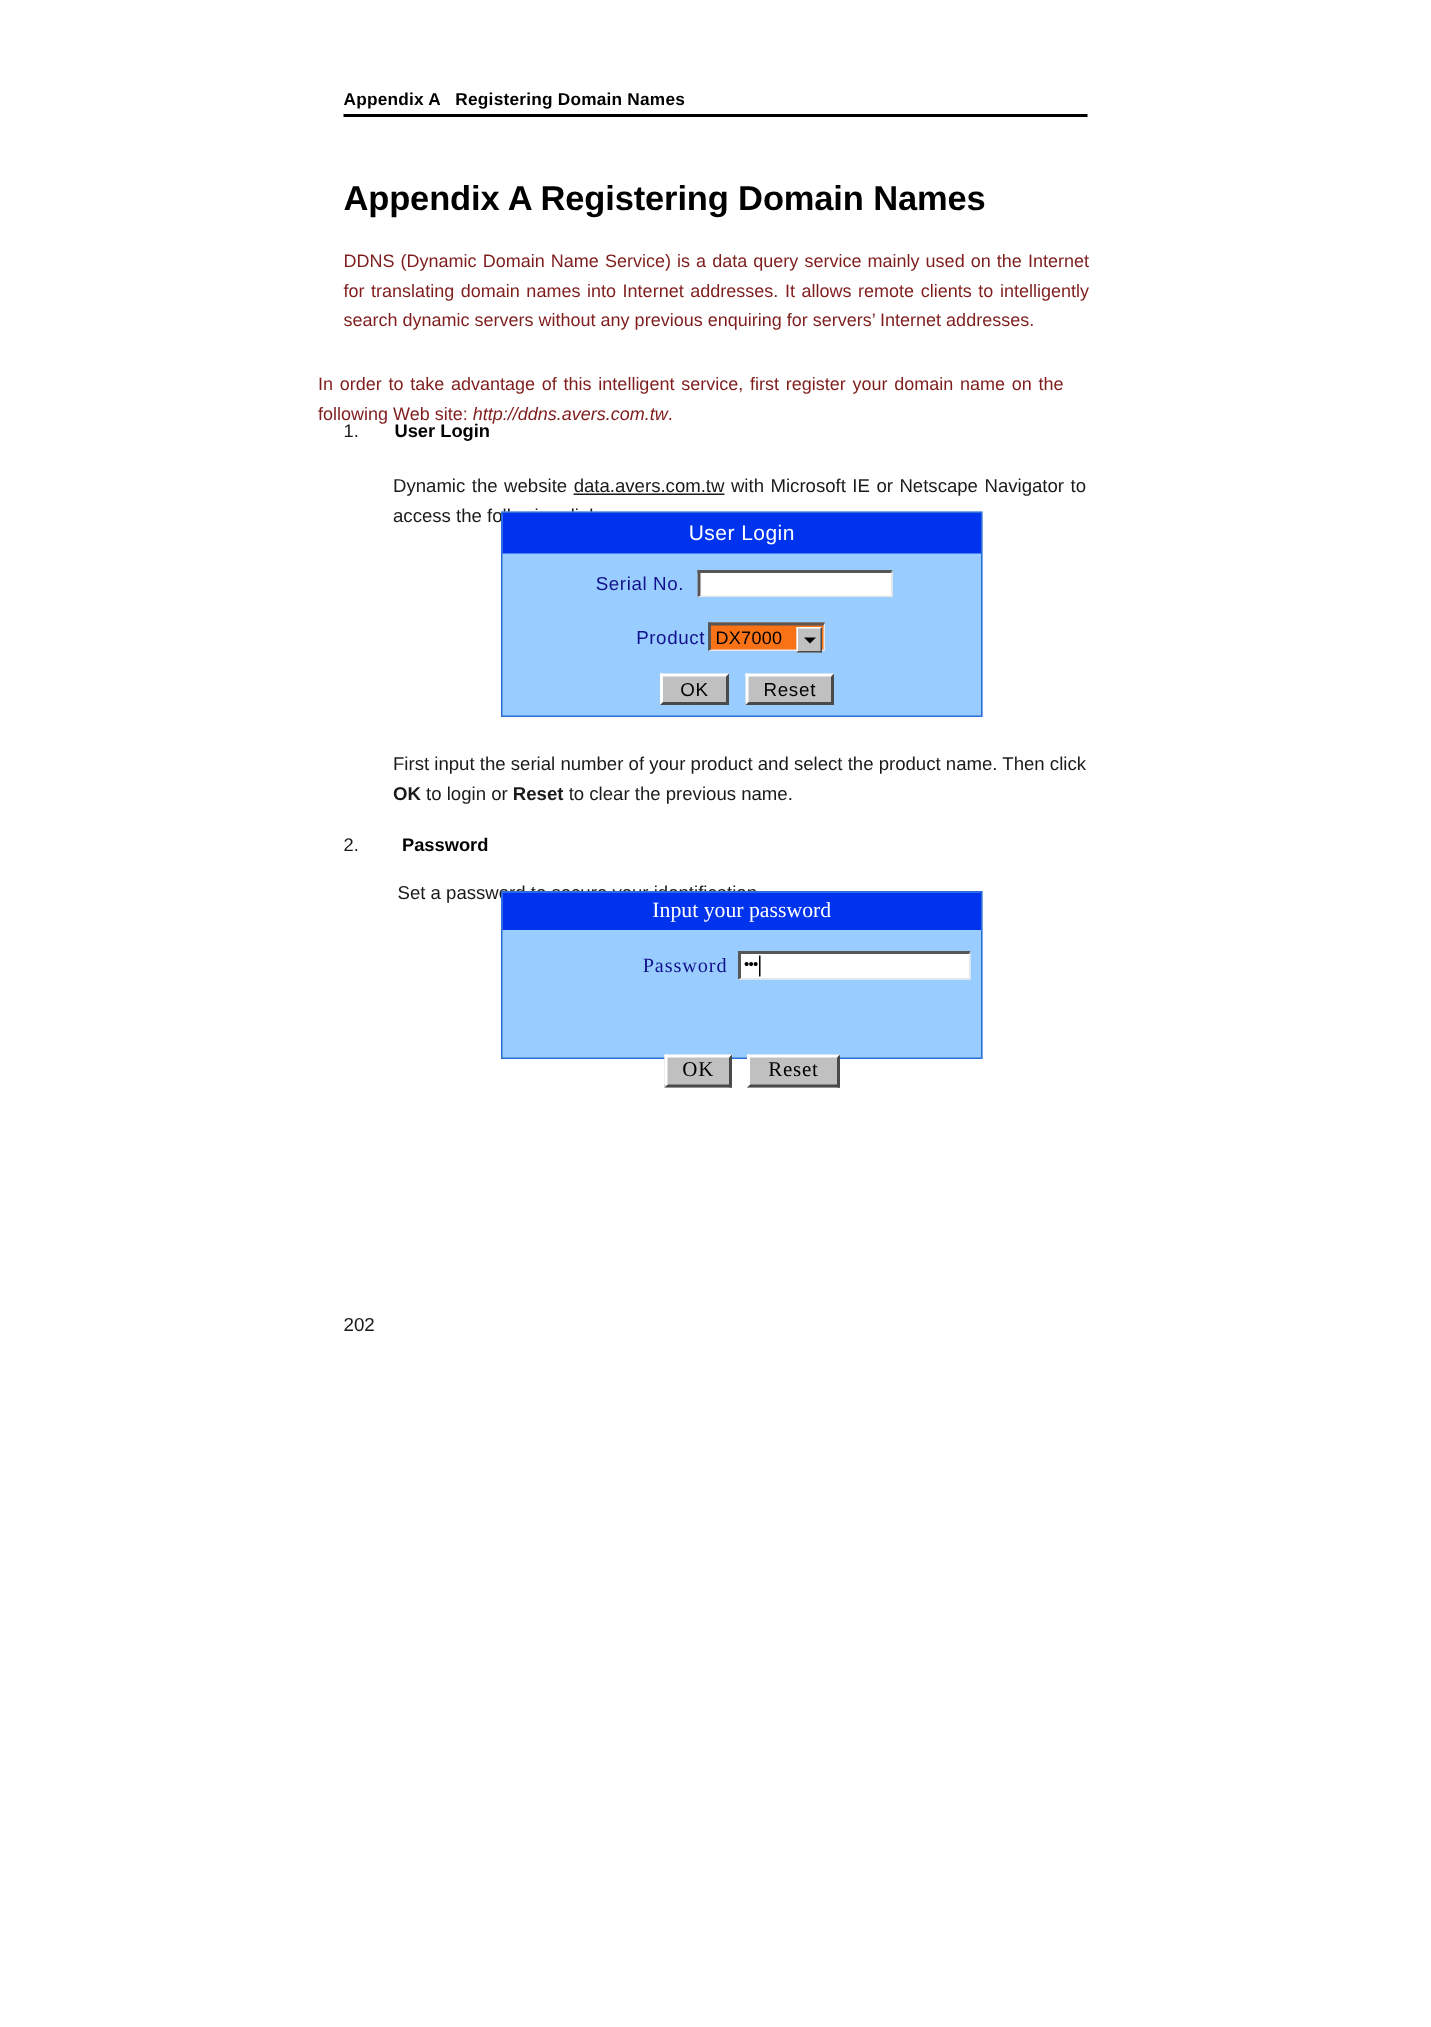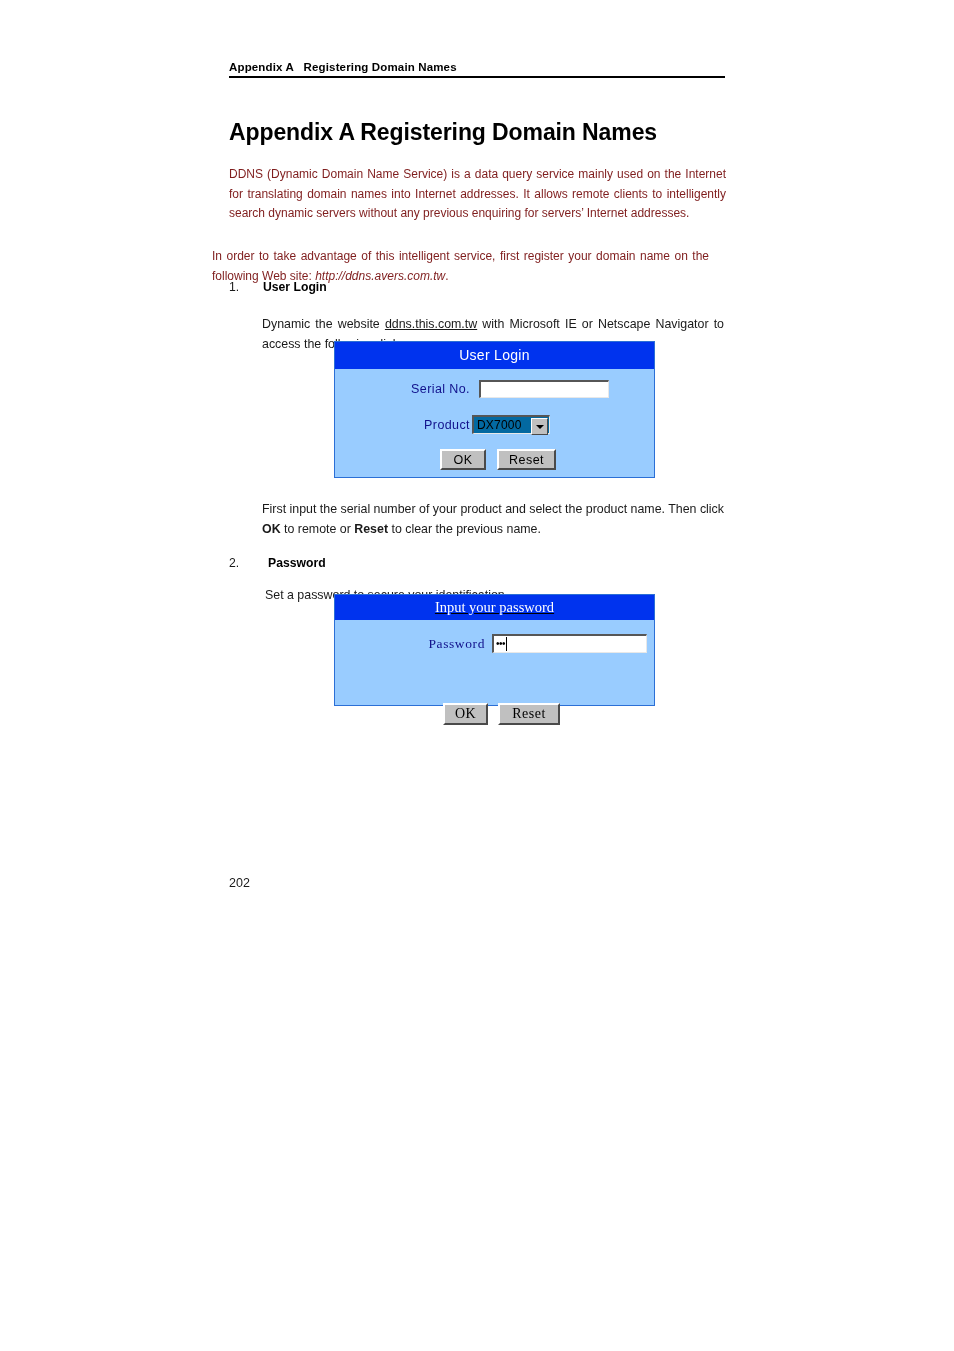--- a/index.html
+++ b/index.html
@@ -114,21 +114,20 @@
     line-height: 27px;
     font-size: 14px;
     letter-spacing: 0.3px;
   }
   .dlg-pass {
     left: 334px;
     top: 594px;
     width: 321px;
     height: 112px;
     font-family: "Liberation Serif", serif;
-    text-decoration: underline;
   }
   .dlg-pass .dialog-title {
     height: 25px;
     line-height: 25px;
     font-size: 14.5px;
   }
 
   
   .field-row {
     position: absolute;
@@ -145,32 +144,32 @@
 
   .text-input {
     box-sizing: border-box;
     background: #ffffff;
     border-top: 2px solid #565656;
     border-left: 2px solid #565656;
     border-right: 1px solid #e8e8e8;
     border-bottom: 1px solid #e8e8e8;
   }
 
-  .row-serial { left: 63px; top: 38px; }
+  .row-serial { left: 49px; top: 38px; }
   .row-serial .field-label { width: 72px; margin-right: 9px; }
   .row-serial .text-input  { width: 130px; height: 18px; }
 
   .row-product { left: 63px; top: 73px; }
   .row-product .field-label { width: 72px; margin-right: 2px; }
 
   .select-box {
     box-sizing: border-box;
     width: 78px;
     height: 19px;
-    background: #0369a1;
+    background: #f97316;
     border-top: 2px solid #565656;
     border-left: 2px solid #565656;
     border-right: 1px solid #e8e8e8;
     border-bottom: 1px solid #e8e8e8;
     display: flex;
     align-items: center;
     position: relative;
   }
   .select-value {
     font-size: 12px;
@@ -279,21 +278,21 @@
 </div>
 
 <h1 class="page-title">Appendix A Registering Domain Names</h1>
 
 <p class="para p1">DDNS (Dynamic Domain Name Service) is a data query service mainly used on the Internet for translating domain names into Internet addresses.    It allows remote clients to intelligently search dynamic servers without any previous enquiring for servers’ Internet addresses.</p>
 
 <p class="para p2"><span>In order to take advantage of this intelligent service, first register your domain name on the following Web site: </span><em>http://ddns.avers.com.tw</em><span>.</span></p>
 
 <div class="list-num item1-num">1.</div>
 <div class="list-title item1-title">User Login</div>
-<p class="sub-para just item1-body"><span>Dynamic the website </span><span class="u">ddns.this.com.tw</span><span> with Microsoft IE or Netscape Navigator to access the following dialog.</span></p>
+<p class="sub-para just item1-body"><span>Dynamic the website </span><span class="u">data.avers.com.tw</span><span> with Microsoft IE or Netscape Navigator to access the following dialog.</span></p>
 
 <div class="dialog dlg-login">
   <div class="dialog-title">User Login</div>
 
   <div class="field-row row-serial">
     <div class="field-label">Serial No.</div>
     <div class="text-input" title=""></div>
   </div>
 
   <div class="field-row row-product">
@@ -303,21 +302,21 @@
       <span class="select-arrow"></span>
     </div>
   </div>
 
   <div class="btn-row">
     <div class="win-btn btn-ok">OK</div>
     <div class="win-btn btn-reset">Reset</div>
   </div>
 </div>
 
-<p class="after-login-para"><span>First input the serial number of your product and select the product name. Then click </span><b>OK</b><span> to remote or </span><b>Reset</b><span> to clear the previous name.</span></p>
+<p class="after-login-para"><span>First input the serial number of your product and select the product name. Then click </span><b>OK</b><span> to login or </span><b>Reset</b><span> to clear the previous name.</span></p>
 
 <div class="list-num item2-num">2.</div>
 <div class="list-title item2-title">Password</div>
 <p class="sub-para item2-body">Set a password to secure your identification.</p>
 
 <div class="dialog dlg-pass">
   <div class="dialog-title">Input your password</div>
 
   <div class="field-row row-password">
     <div class="field-label">Password</div>

